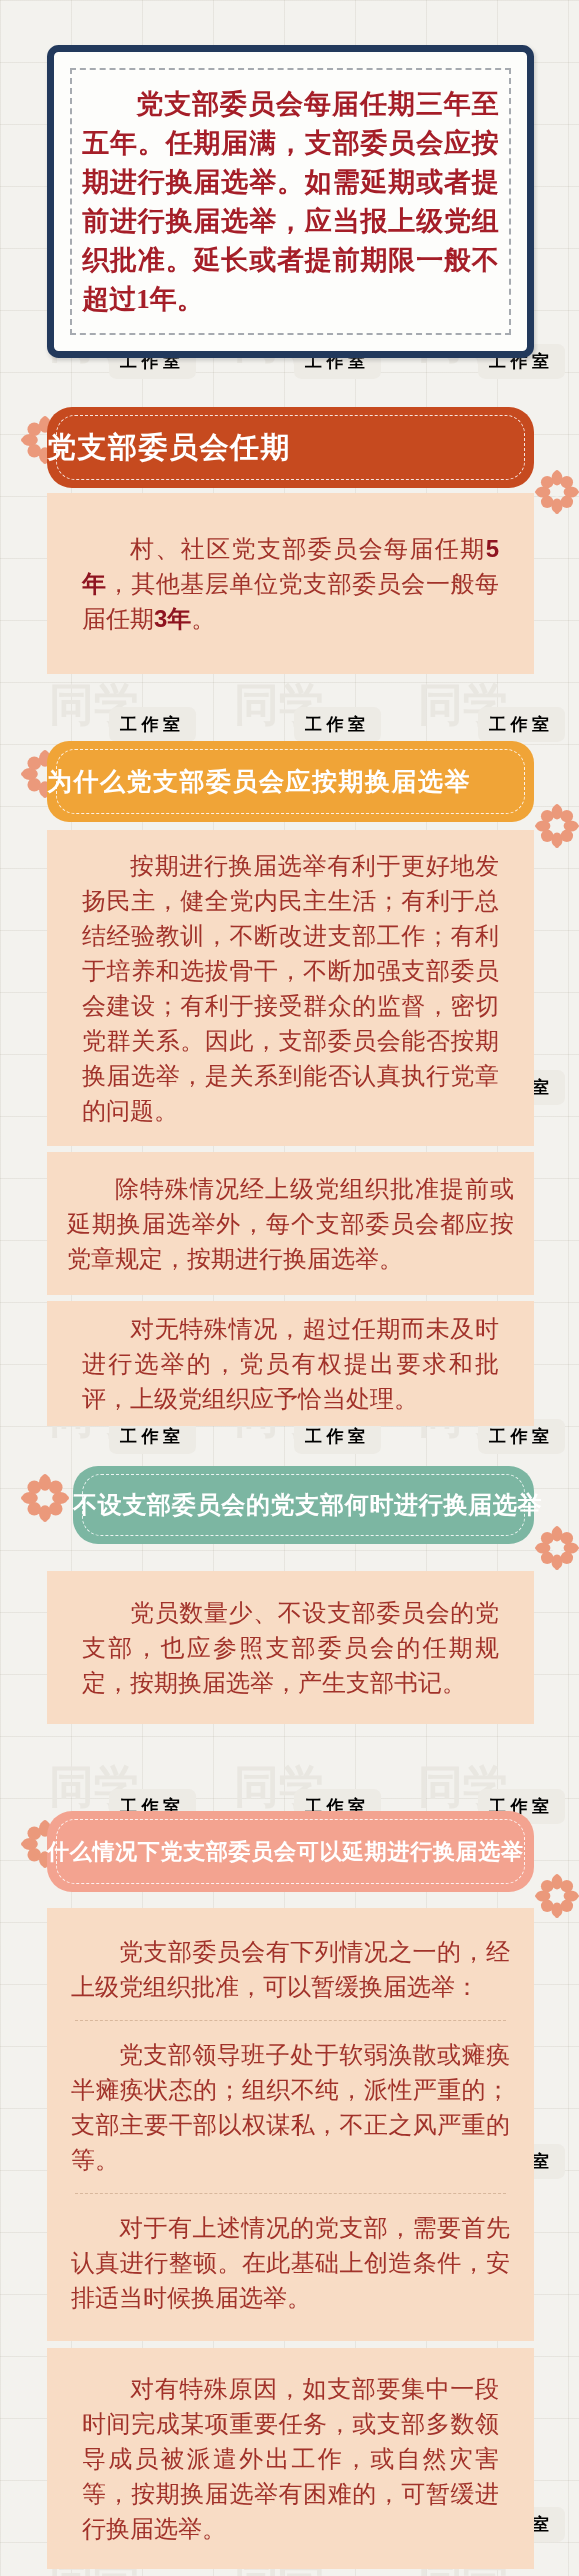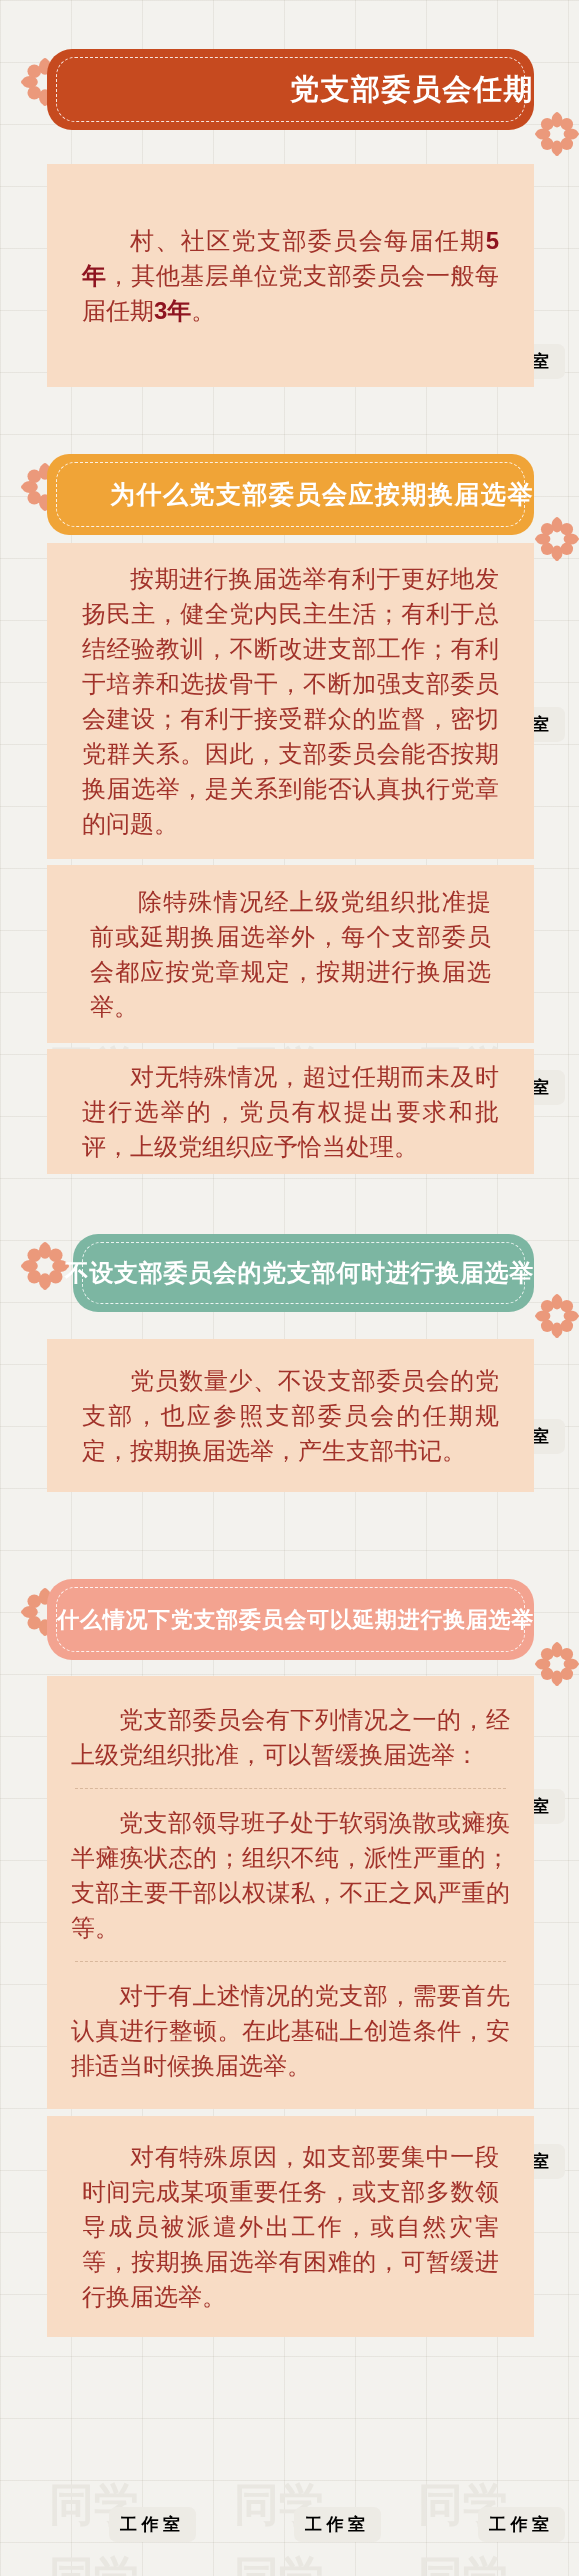--- a/index.html
+++ b/index.html
@@ -21,43 +21,43 @@
   
   .content{position:relative;z-index:1;overflow:hidden;height:100%;}
   
   .intro{margin:45px 46px 0 47px;background:#fdfdfb;border:7.3px solid #22395c;border-radius:11.6px;
     padding:16px;box-shadow:1.5px 2.9px 3.6px rgba(110,110,110,.25);}
   .intro-inner{border:2.9px dashed #a6aab0;padding:14.5px 10.2px;}
   .intro-text{margin:0;font-family:"Liberation Serif",serif;font-weight:bold;font-size:27px;line-height:39px;
     color:#a51e28;text-indent:2em;text-align:justify;}
   
   .hdr-wrap{position:relative;margin:0 46px 0 47px;}
-  .hdr{position:relative;height:81px;border-radius:25px;display:flex;align-items:center;justify-content:flex-end;}
+  .hdr{position:relative;height:81px;border-radius:25px;display:flex;align-items:center;justify-content:flex-start;}
   .hdr-dash{position:absolute;inset:8px 9.4px;border:1.5px dashed rgba(255,255,255,.85);border-radius:19px;}
   .hdr-title{position:relative;color:#ffffff;font-weight:bold;letter-spacing:1.5px;white-space:nowrap;}
   .s1 .hdr{background:#c64a1f;margin-top:0;}
   .s1 .hdr-title{font-size:29px;}
   .s2 .hdr{background:#f0a437;border-radius:22px;}
   .s2 .hdr-title{font-size:25px;}
   .s3 .hdr{background:#7cb6a2;height:78px;}
   .s3 .hdr-title{font-size:24px;letter-spacing:0.7px;}
   .s4 .hdr{background:#f3a390;}
   .s4 .hdr-title{font-size:22px;letter-spacing:0.7px;}
-  .mt-h1{margin-top:49px;} .mt-h2{margin-top:67px;} .mt-h3{margin-top:60px;padding-left:26px;} .mt-h4{margin-top:87px;}
+  .mt-h1{margin-top:49px;} .mt-h2{margin-top:67px;} .mt-h3{margin-top:40px;padding-left:26px;} .mt-h4{margin-top:87px;}
   
   .flower{position:absolute;width:48px;height:48px;}
   .flower.fl{left:-26px;top:8.7px;}
   .flower.fr{right:-45px;bottom:-26px;width:44px;height:44px;}
   
   .pbox{margin:0 46px 0 47px;background:#f8dcc5;}
   .pbox p{margin:0;font-size:24px;line-height:35px;color:#a1322a;text-indent:2em;text-align:justify;}
   .strong{font-weight:bold;color:#8e1420;}
-  .b-intro1{padding:59px 35px;margin-top:34px;}
+  .b-intro1{padding:38px 35px;margin-top:5px;}
   .b-why1{padding:18px 35px;margin-top:8px;}
-  .b-why2{padding:19px 43px;margin-top:5.8px;}
+  .b-why2{padding:19px 20px;margin-top:5.8px;}
   .b-why3{padding:10px 35px;margin-top:5.8px;}
   .b-small{padding:24px 35px;margin-top:27.6px;}
   .b-delay1{padding:26px 24px;margin-top:16px;}
   .b-delay2{padding:23px 35px;margin-top:6.5px;margin-bottom:36px;}
   .divider{border:none;border-top:1.5px dashed #d8b79c;margin:16px 4.4px;}
 </style>
 </head>
 <body>
 
 <svg width="0" height="0" style="position:absolute" aria-hidden="true">
@@ -175,20 +175,25 @@
       <div class="wm" style="left: 234px; top: 2555px;">
         <span class="wm-name">同学</span>
       </div>
       <div class="wm" style="left: 418px; top: 2555px;">
         <span class="wm-name">同学</span>
       </div>
     </div>
 
   <div class="content">
 
+    <div class="intro">
+      <div class="intro-inner">
+        <p class="intro-text">党支部委员会每届任期三年至五年。任期届满，支部委员会应按期进行换届选举。如需延期或者提前进行换届选举，应当报上级党组织批准。延长或者提前期限一般不超过1年。</p>
+      </div>
+    </div>
 
     <div class="hdr-wrap s1 mt-h1">
       <svg class="flower fl" viewBox="0 0 60 60">
           <use href="#flower-def"></use>
         </svg>
       <div class="hdr">
         <div class="hdr-dash"></div>
         <span class="hdr-title">党支部委员会任期</span>
       </div>
       <svg class="flower fr" viewBox="0 0 60 60">

